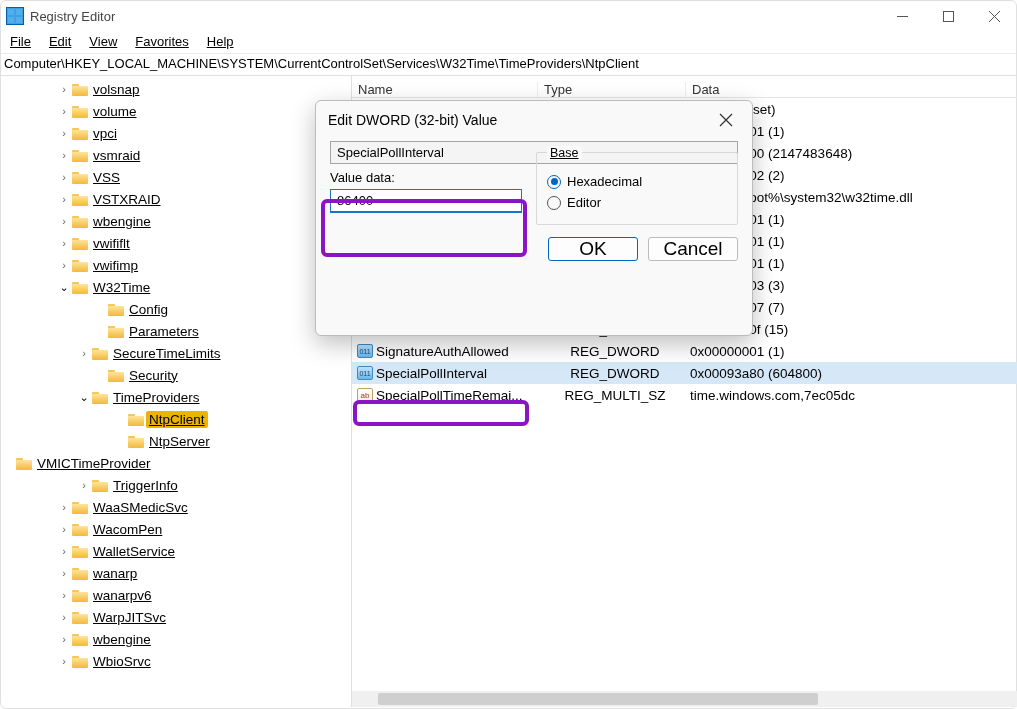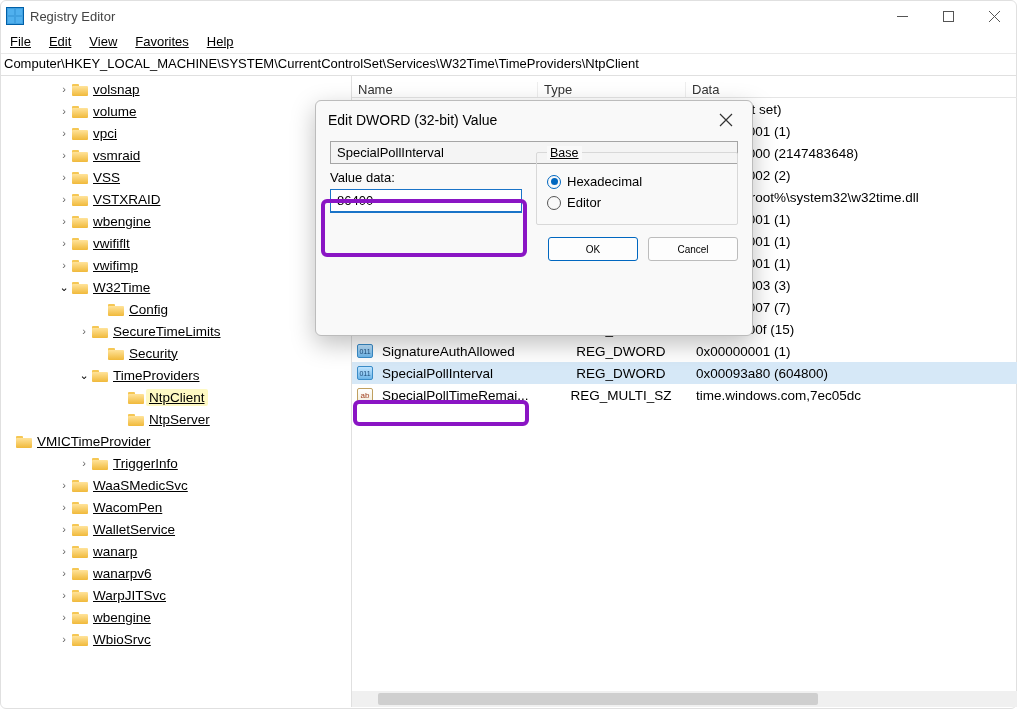--- a/index.html
+++ b/index.html
@@ -94,42 +94,42 @@
   .folder-glyph::before {
     content:""; position:absolute; left:0; top:2px; width:7px; height:3px;
     background:#f5c754; border-radius:1px 1px 0 0;
   }
   .folder-glyph::after {
     content:""; position:absolute; left:0; top:4px; width:16px; height:10px;
     background:linear-gradient(#ffe39a,#f0b93a); border-radius:1px;
   }
   .tree-row .label { padding:1px 3px;text-decoration:underline; }
   .tree-row.selected .label {
-    background:#fef9c3;
+    background:#eab308;
     border-radius:2px;
   }
   
   .list-header {
     display:flex;
     border-bottom:1px solid #e5e5e5;
     font-size:13px;
     color:#333;
     height:22px;
     align-items:flex-end;
   }
   .col-name { width:186px; padding-left:6px; border-right:1px solid #eee; }
   .col-type { width:148px; padding-left:6px; border-right:1px solid #eee; }
   .col-data { flex:1; padding-left:6px; }
   .list-rows { position:relative; }
   .list-row {
     display:flex; align-items:center; height:22px; font-size:13.5px;
     padding-left:4px;
   }
   .list-row .icon {
-    width:18px; height:16px; margin-right:8px;
+    width:18px; height:16px; margin-right:2px;
     display:flex; align-items:center; justify-content:center;
   }
   .list-row .l-name { width:164px; overflow:hidden; text-overflow:ellipsis; white-space:nowrap; }
   .list-row .l-type { width:148px; padding-left:2px;text-align:center; }
   .list-row .l-data { flex:1; padding-left:2px; white-space:nowrap; overflow:hidden; text-overflow:ellipsis; }
   .dword-icon {
     width:16px; height:14px;
     background:linear-gradient(#bfe4ff,#6db5e8);
     border:1px solid #3a8cc8; border-radius:2px;
     font-size:7px; color:#1b4a78; display:flex; align-items:center; justify-content:center;
@@ -210,21 +210,21 @@
   .radio.checked { border-color:#0067c0; }
   .radio.checked::after { content:""; width:7px; height:7px; border-radius:50%; background:#0067c0; }
   .dlg-buttons {
     display:flex; gap:10px; justify-content:flex-end;
     padding:12px 14px 0 14px;
   }
   .dlg-btn {
     width:90px; height:24px;
     display:flex; align-items:center; justify-content:center;
     background:#fdfdfd; border:1px solid #bcbcbc; border-radius:3px;
-    font-size:10px;
+    font-size:19px;
   }
   .dlg-btn.primary { border-color:#0067c0; }
   
   .hscroll {
     position:absolute; bottom:0; left:0; right:0; height:16px;
     background:#f0f0f0;
   }
   .hscroll .thumb { position:absolute; left:26px; top:2px; height:12px; width:440px; background:#cfcfcf; border-radius:2px; }
 </style>
 </head>
@@ -321,20 +321,25 @@
       </div>
     <div class="tree-row" style="padding-left:56px">
         <span class="chev open">⌄</span>
         <span class="folder-glyph"></span>
         <span class="label">W32Time</span>
       </div>
     <div class="tree-row" style="padding-left:92px">
         <span class="chev"></span>
         <span class="folder-glyph"></span>
         <span class="label">Config</span>
+      </div>
+    <div class="tree-row" style="padding-left:92px">
+        <span class="chev"></span>
+        <span class="folder-glyph"></span>
+        <span class="label">Parameters</span>
       </div>
     <div class="tree-row" style="padding-left:76px">
         <span class="chev">›</span>
         <span class="folder-glyph"></span>
         <span class="label">SecureTimeLimits</span>
       </div>
     <div class="tree-row" style="padding-left:92px">
         <span class="chev"></span>
         <span class="folder-glyph"></span>
         <span class="label">Security</span>

